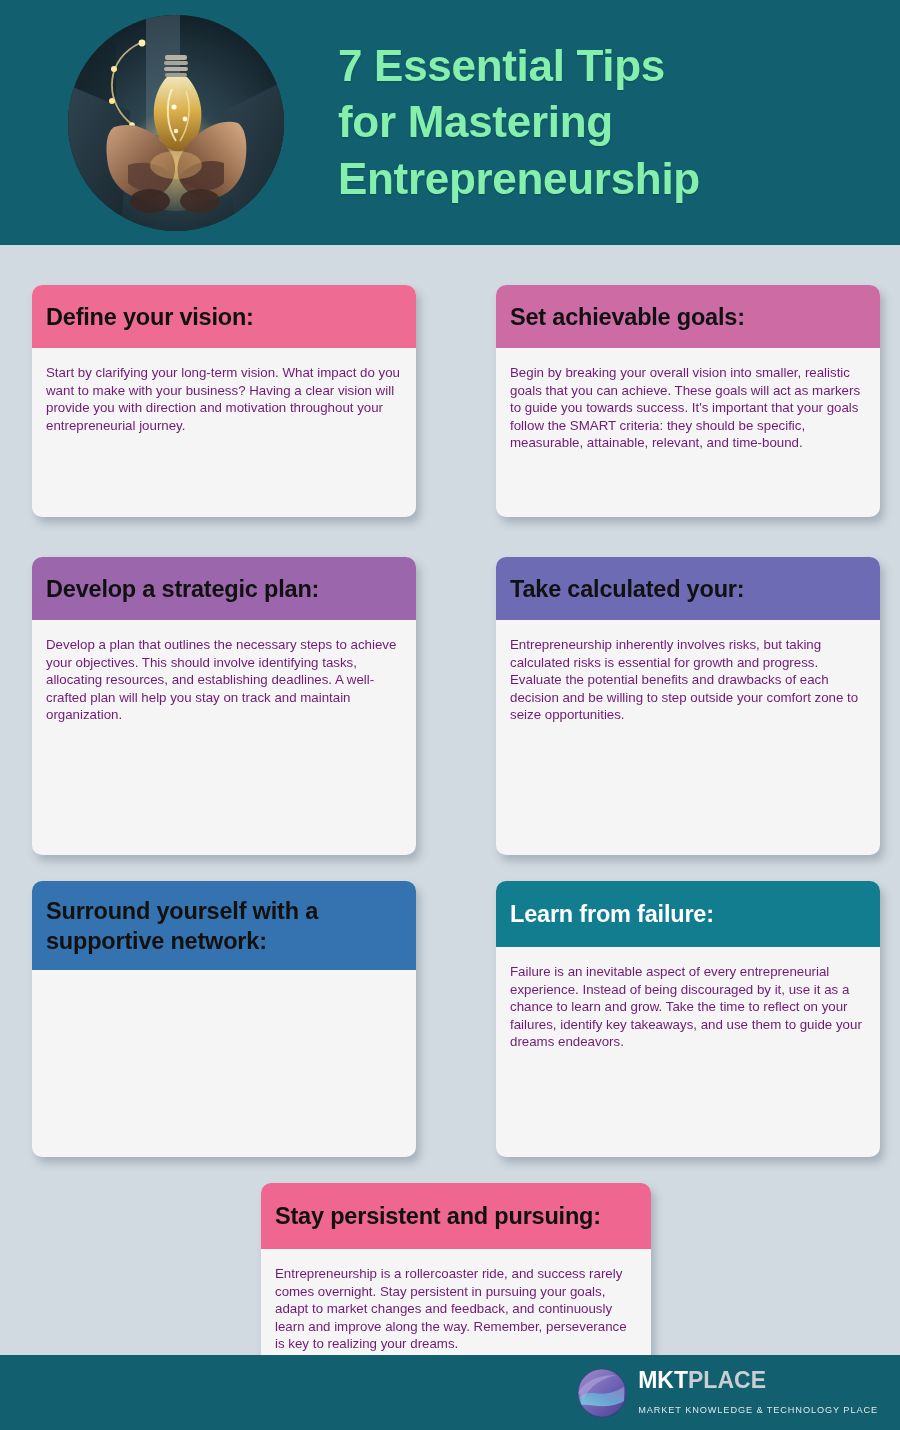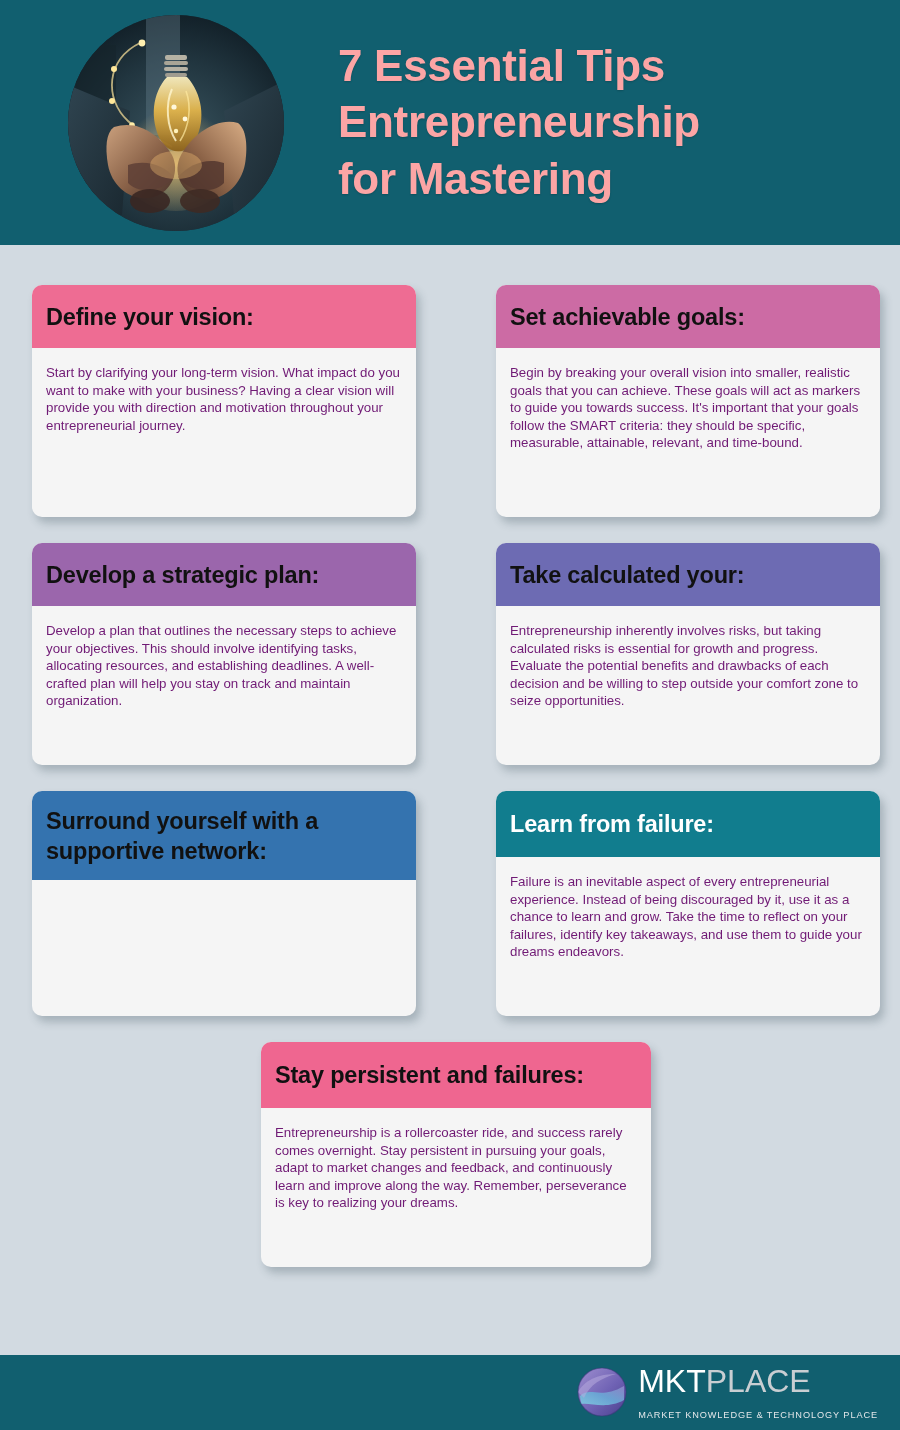--- a/index.html
+++ b/index.html
@@ -17,21 +17,21 @@
     background: #115f6f;
     display: flex; align-items: center;
   }
   .hero-photo {
     width: 216px; height: 216px; margin-left: 68px;
     border-radius: 50%; overflow: hidden; position: relative; flex: none;
     background: #12323c;
   }
   .hero-photo svg { display: block; width: 100%; height: 100%; }
   .header-title {
-    margin-left: 54px; color: #fca5a5;
+    margin-left: 54px; color: #86efac;
     font-size: 44px; font-weight: bold; line-height: 1.28;
     letter-spacing: -0.3px;
     text-shadow: 0 1px 2px rgba(0,0,0,.18);
   }
 
   
   .cards {
     position: absolute; left: 0; top: 285px; width: 900px; padding-left: 12px;
   }
   .row {
@@ -58,36 +58,36 @@
     color: #111111; letter-spacing: -0.2px;
   }
   .card-head.light h2 { color: #ffffff; }
   .card-body {
     padding: 16px 14px 14px 14px;
     font-size: 13.3px; line-height: 1.32; color: #701a75;
   }
 
   
   .r1 .card { height: 232px; }
-  .r2 .card { height: 222px; }
-  .r3 .card { height: 225px; }
+  .r2 .card { height: 298px; margin-top: 14px; }
+  .r3 .card { height: 276px; }
   .r4 .card { height: 225px; }
   .r3 .card-head { min-height: 66px; }
   .r4 .card-head { min-height: 66px; }
 
   
   .footer {
     position: absolute; left: 0; bottom: 0; width: 900px; height: 75px;
     background: #115f6f;
     display: flex; align-items: center; justify-content: flex-end;
   }
   .logo { display: flex; align-items: center; margin-right: 22px; }
   .logo-mark { width: 52px; height: 52px; flex: none; }
   .logo-text { margin-left: 10px; line-height: 1; }
-  .logo-word { font-size: 32px; font-weight: normal; letter-spacing: 0px; }
+  .logo-word { font-size: 23px; font-weight: bold; letter-spacing: 0px; }
   .logo-word .mkt { color: #ffffff; }
   .logo-word .place { color: #c9ced2; }
   .logo-tag {
     font-size: 9.2px; color: #e3e7ea; letter-spacing: .9px;
     margin-top: 14px; font-weight: normal;
   }
 </style>
 </head>
 <body>
 
@@ -164,22 +164,22 @@
         <path d="M60 150 C78 144 96 150 106 162 C96 176 72 180 60 168 Z" fill="#5e4036" opacity=".85"></path>
         <path d="M156 148 C138 142 120 150 110 162 C120 176 144 180 156 168 Z" fill="#53372f" opacity=".85"></path>
         <ellipse cx="82" cy="186" rx="20" ry="12" fill="#3a2722" opacity=".9"></ellipse>
         <ellipse cx="132" cy="186" rx="20" ry="12" fill="#3e2a23" opacity=".9"></ellipse>
         <ellipse cx="108" cy="150" rx="26" ry="14" fill="#ffc978" opacity=".35"></ellipse>
       </svg>
     </div>
 
     <div class="header-title">
       <div>7 Essential Tips</div>
+      <div>for Mastering</div>
       <div>Entrepreneurship</div>
-      <div>for Mastering</div>
     </div>
   </div>
 
   <div class="cards">
 
     <div class="row r1">
       <div class="card">
         <div class="card-head" style="background-color: rgb(238, 108, 147);">
           <h2>Define your vision:</h2>
         </div>
@@ -221,21 +221,21 @@
         <div class="card-head light" style="background-color: rgb(17, 125, 142); text-align: right;">
           <h2>Learn from failure:</h2>
         </div>
         <div class="card-body">Failure is an inevitable aspect of every entrepreneurial experience. Instead of being discouraged by it, use it as a chance to learn and grow. Take the time to reflect on your failures, identify key takeaways, and use them to guide your dreams endeavors.</div>
       </div>
     </div>
 
     <div class="row r4 center">
       <div class="card">
         <div class="card-head" style="background-color: rgb(239, 102, 144);">
-          <h2>Stay persistent and failures:</h2>
+          <h2>Stay persistent and pursuing:</h2>
         </div>
         <div class="card-body">Entrepreneurship is a rollercoaster ride, and success rarely comes overnight. Stay persistent in pursuing your goals, adapt to market changes and feedback, and continuously learn and improve along the way. Remember, perseverance is key to realizing your dreams.</div>
       </div>
     </div>
   </div>
 
   <div class="footer" style="background-color: rgb(17, 95, 111);">
     <div class="logo">
       <span class="logo-mark">
         <svg viewBox="0 0 52 52" aria-hidden="true">

